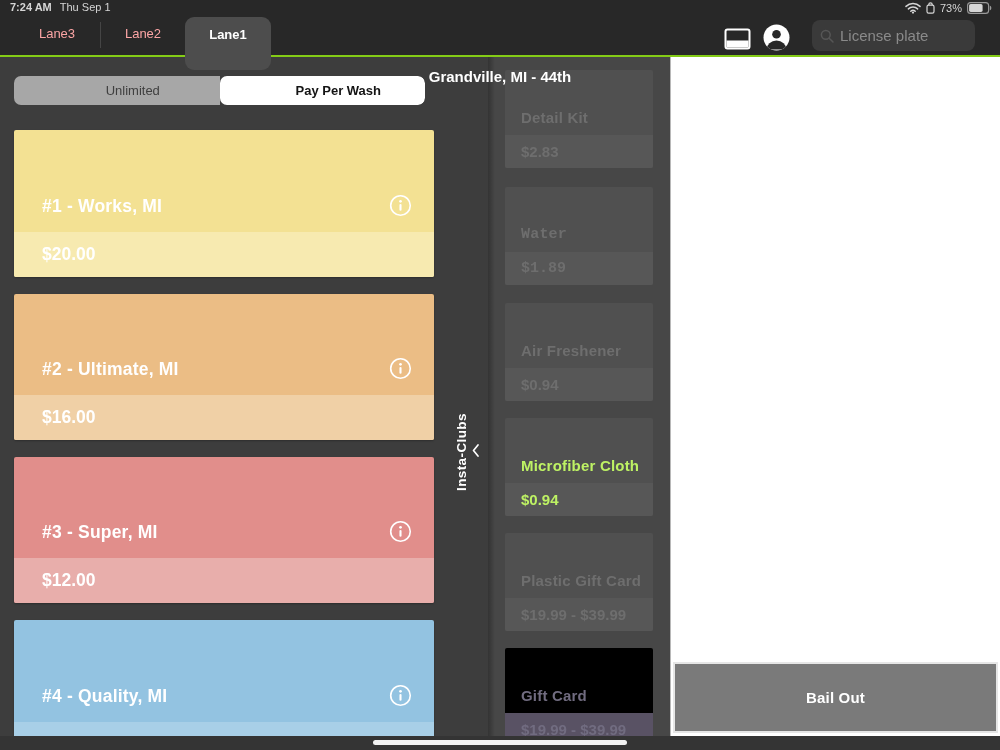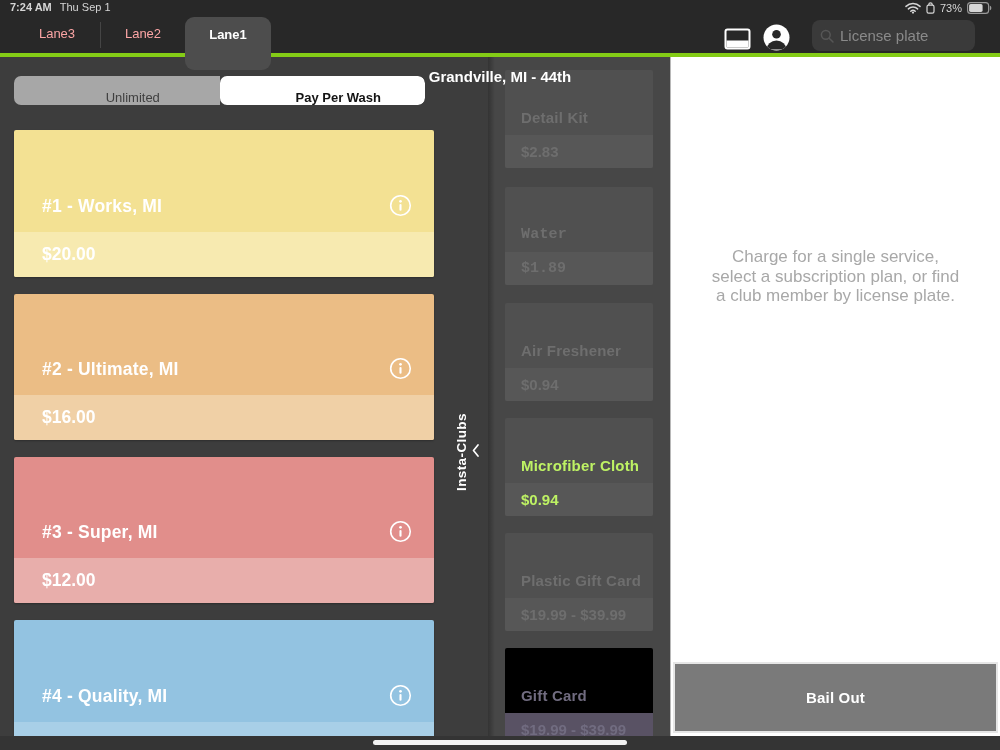--- a/index.html
+++ b/index.html
@@ -1,21 +1,21 @@
 <!DOCTYPE html>
 <html><head>
 <meta charset="utf-8">
 <style>
   * { margin:0; padding:0; box-sizing:border-box; }
   html,body { background:#222; }
   body { font-family:"Liberation Sans", sans-serif; -webkit-font-smoothing:antialiased; }
   #app { position:relative; width:1000px; height:750px; overflow:hidden; background:#3d3d3d; }
 
   
-  .topbar { position:absolute; left:0; top:0; width:1000px; height:57px; background:#282828; border-bottom:4px solid #84cc16; z-index:30; }
+  .topbar { position:absolute; left:0; top:0; width:1000px; height:57px; background:#282828; border-bottom:2px solid #84cc16; z-index:30; }
   .status-left { position:absolute; left:10px; top:1px; font-size:11px; color:#d6d6d6; display:flex; gap:8px; }
   .status-time { font-weight:700; }
   .status-date { font-weight:500; }
   .status-right { position:absolute; right:8px; top:2px; display:flex; align-items:center; gap:5px; }
   .status-batt-label { font-size:11px; color:#d6d6d6; font-weight:500; }
 
   .lane-tab { position:absolute; top:14px; height:40px; line-height:40px; text-align:center; width:78px;
               font-size:13px; color:#fca5a5; cursor:pointer; }
   .lane-divider { position:absolute; left:100px; top:22px; width:1px; height:26px; background:#454545; }
   .lane-pill { position:absolute; left:185px; top:17px; width:86px; height:53px; line-height:35px; text-align:center;
@@ -28,21 +28,21 @@
   .license-field { position:absolute; left:812px; top:20px; width:163px; height:31px; background:#3a3a3a; border-radius:8px;
                    display:flex; align-items:center; padding:0 8px; gap:6px; }
   .license-field input { flex:1; min-width:0; background:transparent; border:none; outline:none; color:#ddd; font-size:15px;
                          font-family:"Liberation Sans", sans-serif; }
   .license-field input::placeholder { color:#8a8a8a; }
 
   
   .left-panel { position:absolute; left:0; top:57px; width:488px; height:679px; background:#3d3d3d; overflow:hidden; }
   .segmented { position:absolute; left:14px; top:19px; width:411px; height:29px; border-radius:7px; overflow:hidden;
                display:flex; cursor:pointer; }
-  .seg { flex:1; display:flex; align-items:flex-end; justify-content:center; font-size:13px;padding-left:32px; }
+  .seg { flex:1; display:flex; align-items:center; justify-content:center; font-size:13px;padding-left:32px; }
   .seg-off { background:#a7a7a7; color:#3f3f3f; }
   .seg-on  { background:#ffffff; color:#141414; font-weight:700; border-radius:7px; }
 
   .wash-card { position:absolute; left:14px; width:420px; border-radius:2px; overflow:hidden; cursor:pointer;
                box-shadow:0 1px 2px rgba(0,0,0,.25); }
   .wash-main { position:absolute; left:0; right:0; top:0; bottom:45px; display:flex; align-items:flex-end; padding:0 22px 15px 28px; }
   .wash-name { flex:1; font-size:17.5px; font-weight:700; color:#fff; letter-spacing:.2px; }
   .wash-band { position:absolute; left:0; right:0; bottom:0; height:45px; display:flex; align-items:center; padding-left:28px; }
   .wash-price { font-size:17.5px; font-weight:700; color:#fff; }
   .info-icon { width:23px; height:23px; flex:0 0 auto; cursor:pointer; }
@@ -277,25 +277,20 @@
       </div>
       <div class="club-band" style="background: rgb(89, 82, 100);">
         <span class="club-price">$19.99 - $39.99</span>
       </div>
     </div>
 
     <div class="clubs-col-shadow"></div>
   </div>
 
   <div class="right-panel">
-    <div class="hint-message">
-      <div>Charge for a single service,</div>
-      <div>select a subscription plan, or find</div>
-      <div>a club member by license plate.</div>
-    </div>
     <div class="bailout-btn">
       <span>Bail Out</span>
     </div>
   </div>
 
   <div class="bottom-bar">
     <div class="home-indicator"></div>
   </div>
 
 </div>

